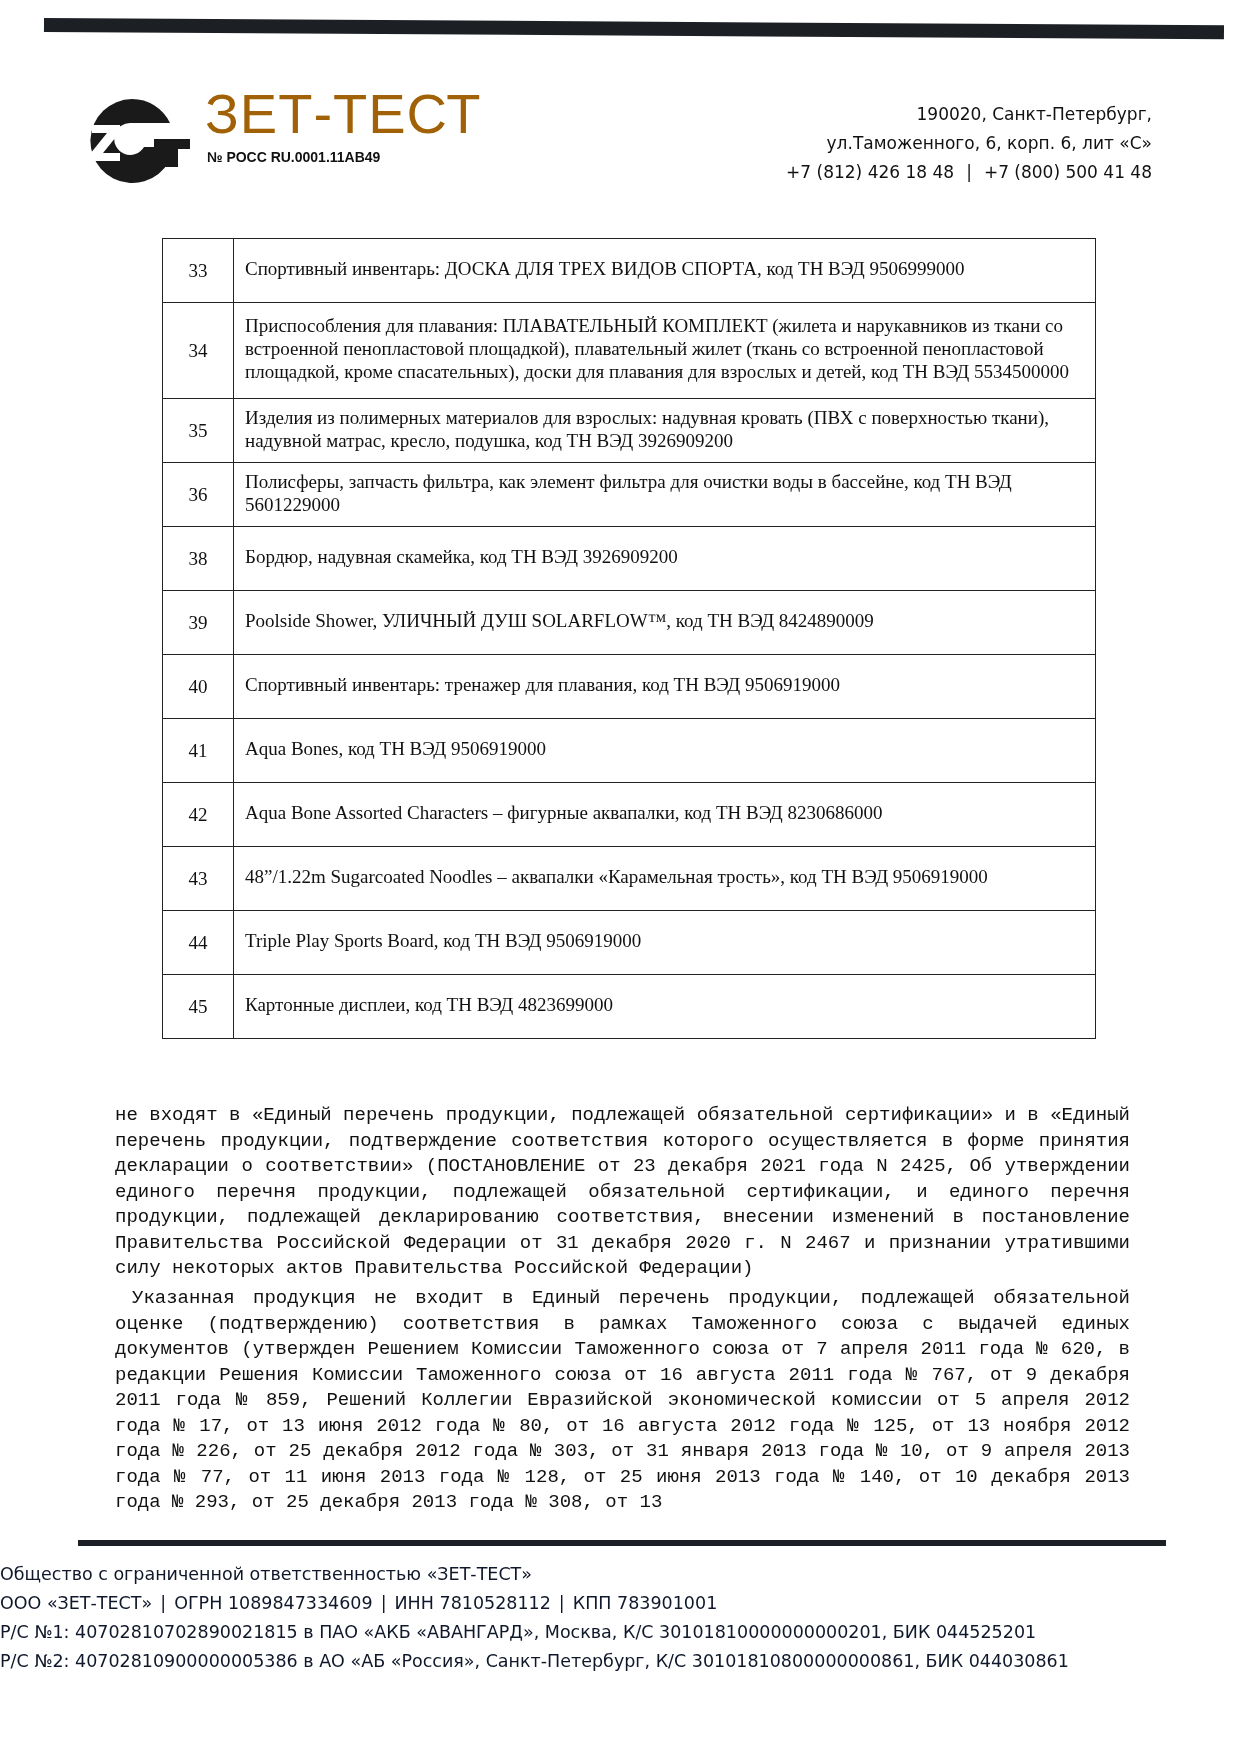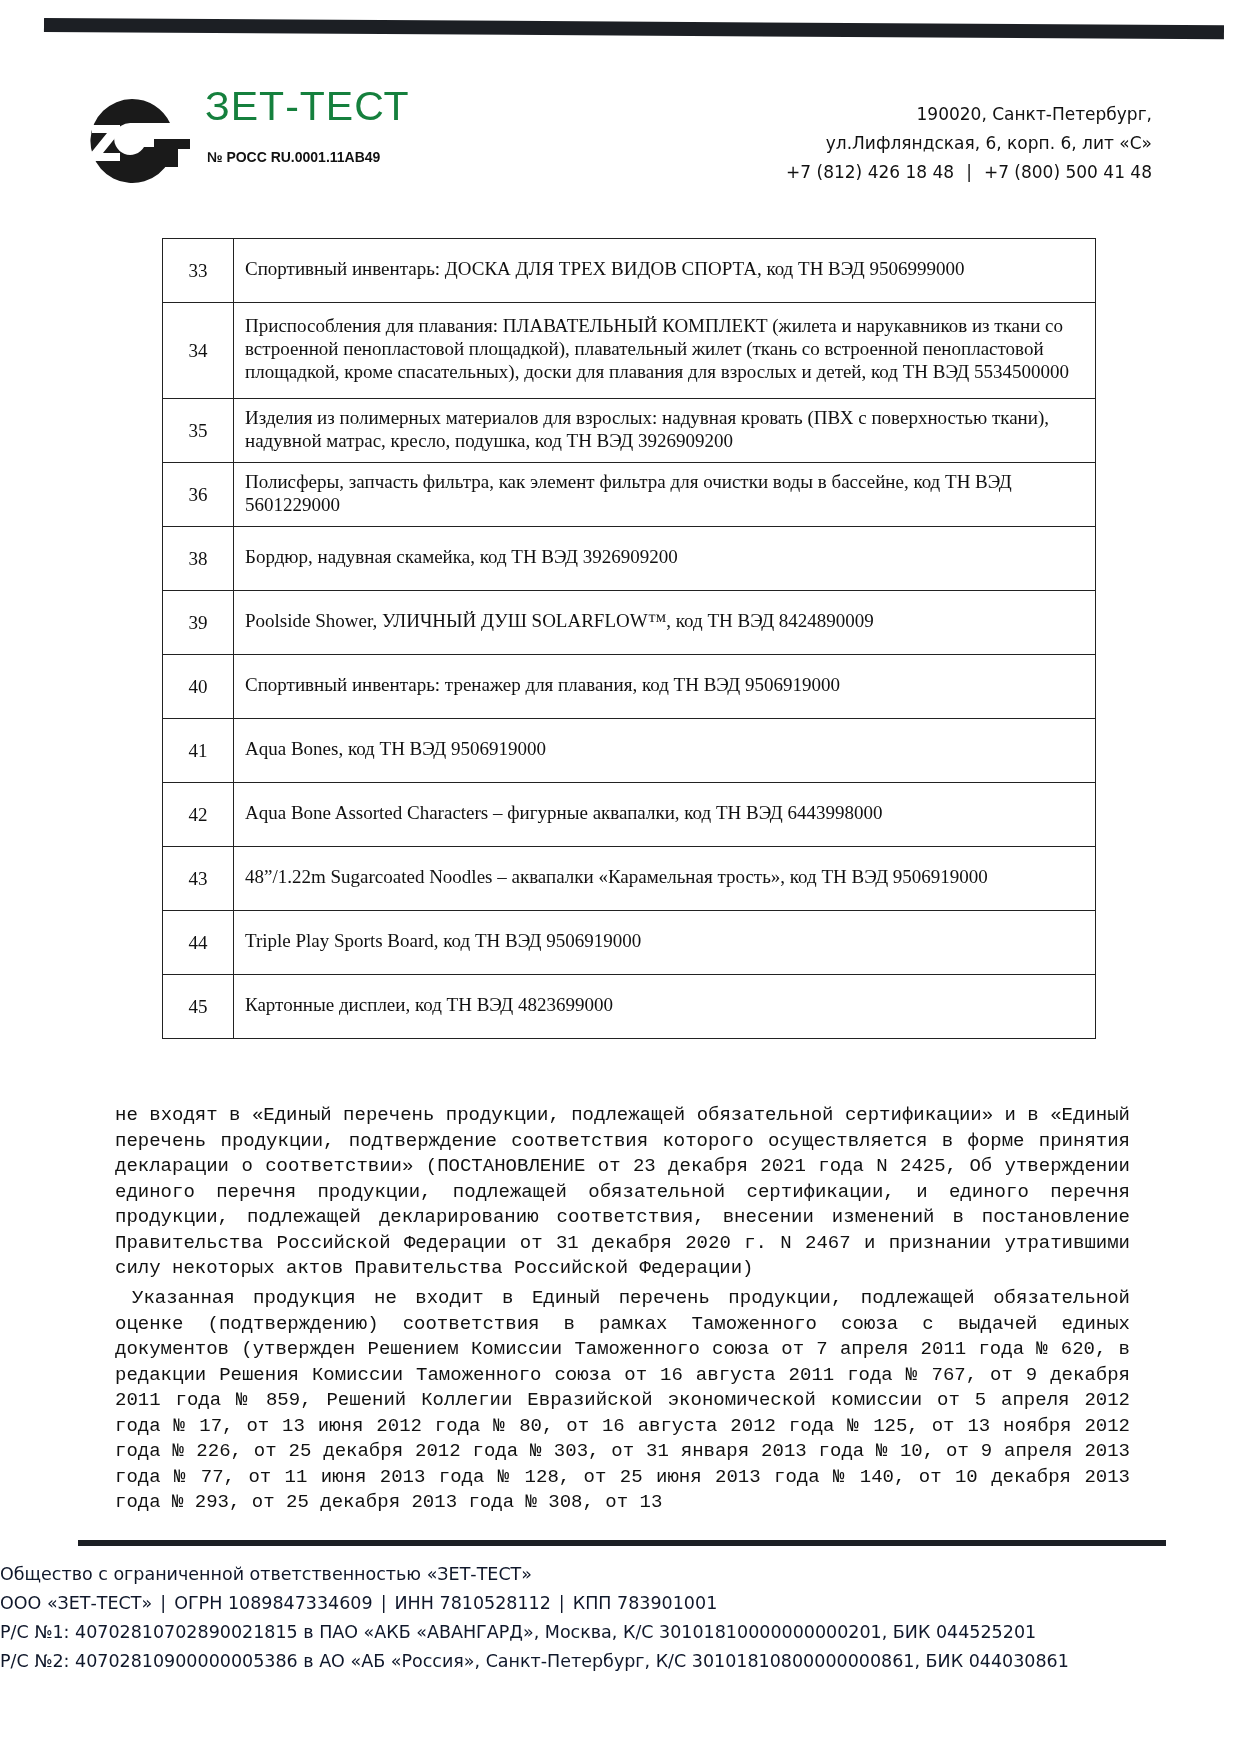--- a/index.html
+++ b/index.html
@@ -1,20 +1,20 @@
 <!DOCTYPE html>
 <html><head>
   <meta charset="utf-8">
   <style>
     html, body { margin: 0; padding: 0; background: #ffffff; }
     body { width: 1240px; height: 1754px; position: relative; overflow: hidden; color: #111; }
     .top-bar { position: absolute; left: 44px; top: 18px; width: 1180px; height: 14px; background: #1c1f24; transform: rotate(0.35deg); transform-origin: left center; }
     .header { position: absolute; left: 0; top: 0; width: 1240px; height: 200px; }
     .logo-mark { position: absolute; left: 72px; top: 95px; width: 120px; height: 90px; }
-    .brand-name { position: absolute; left: 205px; top: 86px; font-family: "Liberation Sans", sans-serif; font-size: 41px; font-weight: 400; letter-spacing: 1px; color: #15803d; line-height: 1; }
+    .brand-name { position: absolute; left: 205px; top: 86px; font-family: "Liberation Sans", sans-serif; font-size: 56px; font-weight: 400; letter-spacing: 1px; color: #a16207; line-height: 1; }
     .brand-reg { position: absolute; left: 207px; top: 150px; font-family: "Liberation Sans", sans-serif; font-size: 14px; font-weight: 700; color: #111; line-height: 1; }
     .address { position: absolute; right: 88px; top: 100px; text-align: right; font-family: "DejaVu Sans", sans-serif; font-size: 17px; line-height: 29px; color: #111; margin-left: 12px; }
     .address .sep { margin: 0 12px; }
 
     table.items { position: absolute; left: 162px; top: 210px; width: 934px; border-collapse: collapse; font-family: "Liberation Serif", serif; font-size: 19px; color: #111; margin-top: 28px; }
     table.items td { border: 1.5px solid #222; vertical-align: middle; line-height: 23px; }
     table.items td.num { width: 68px; text-align: center; }
     table.items td.desc { padding: 0 10px 4px 11px; }
 
     .para { position: absolute; left: 115px; width: 1015px; font-family: Liberation Mono, monospace; font-size: 19px; line-height: 25.5px; color: #111; text-align: justify; }
@@ -34,21 +34,21 @@
   <svg class="logo-mark" viewBox="0 0 120 90">
     <path d="M60 4 A42 42 0 1 0 102 52 L72 52 A16 16 0 1 1 60 28 L98 28 A42 42 0 0 0 60 4 Z" fill="#1a1a1a"></path>
     <path d="M20 30 L48 30 L48 37 L31 58 L48 58 L48 66 L18 66 L18 59 L35 38 L20 38 Z" fill="#ffffff"></path>
     <rect x="82" y="44" width="36" height="10" fill="#1a1a1a"></rect>
     <rect x="92" y="44" width="14" height="28" fill="#1a1a1a"></rect>
   </svg>
   <div class="brand-name">ЗЕТ-ТЕСТ</div>
   <div class="brand-reg">№ РОСС RU.0001.11АВ49</div>
   <div class="address">
     <div>190020, Санкт-Петербург,</div>
-    <div>ул.Лифляндская, 6, корп. 6, лит «С»</div>
+    <div>ул.Таможенного, 6, корп. 6, лит «С»</div>
     <div>
       <span>+7 (812) 426 18 48</span><span class="sep">|</span><span>+7 (800) 500 41 48</span>
     </div>
   </div>
 </div>
 
 <table class="items">
   <tbody id="rows">
       <tr style="height: 64px;">
         <td class="num">33</td>
@@ -77,21 +77,21 @@
       <tr style="height: 64px;">
         <td class="num">40</td>
         <td class="desc">Спортивный инвентарь: тренажер для плавания, код ТН ВЭД 9506919000</td>
       </tr>
       <tr style="height: 64px;">
         <td class="num">41</td>
         <td class="desc">Aqua Bones, код ТН ВЭД 9506919000</td>
       </tr>
       <tr style="height: 64px;">
         <td class="num">42</td>
-        <td class="desc">Aqua Bone Assorted Characters – фигурные аквапалки, код ТН ВЭД 6443998000</td>
+        <td class="desc">Aqua Bone Assorted Characters – фигурные аквапалки, код ТН ВЭД 8230686000</td>
       </tr>
       <tr style="height: 64px;">
         <td class="num">43</td>
         <td class="desc">48”/1.22m Sugarcoated Noodles – аквапалки «Карамельная трость», код ТН ВЭД 9506919000</td>
       </tr>
       <tr style="height: 64px;">
         <td class="num">44</td>
         <td class="desc">Triple Play Sports Board, код ТН ВЭД 9506919000</td>
       </tr>
       <tr style="height: 64px;">

